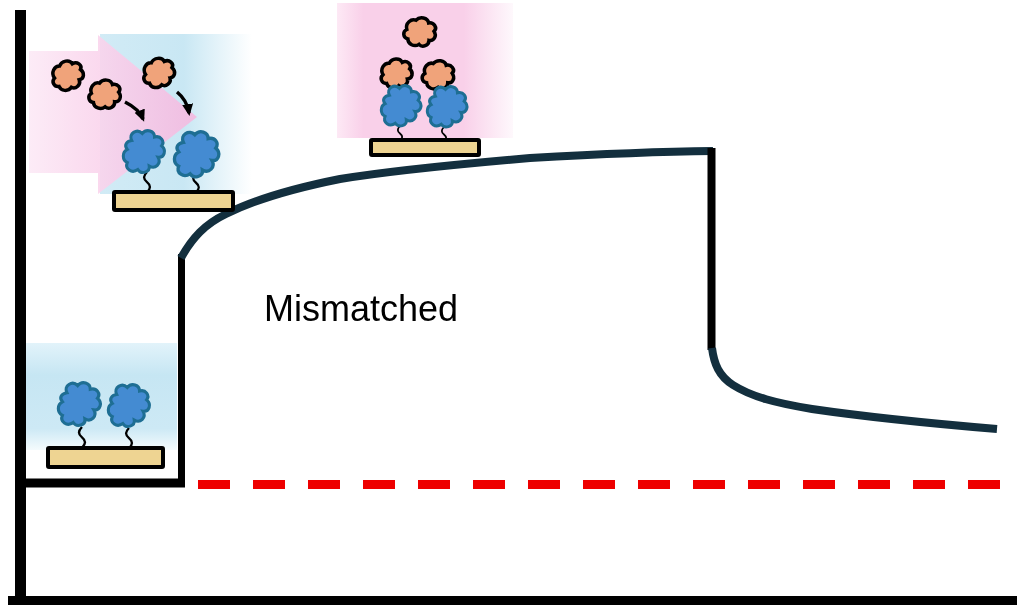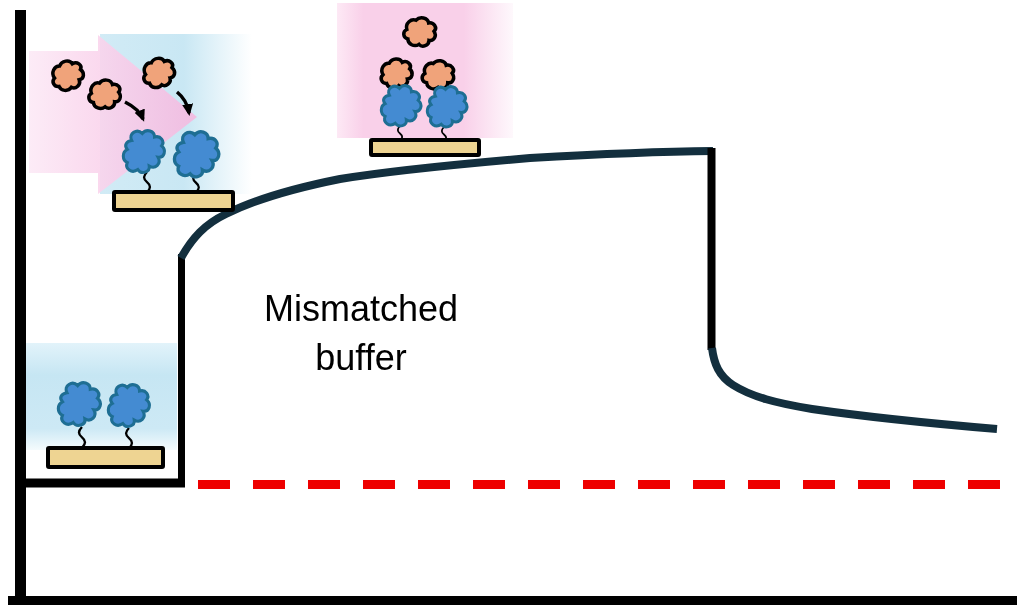--- a/index.html
+++ b/index.html
@@ -110,16 +110,15 @@
       <use href="#squiggle-shape" class="squig" transform="translate(82,427) scale(0.8)"></use>
       <use href="#squiggle-shape" class="squig" transform="translate(129,428) scale(0.78)"></use>
       <use href="#protein-shape" class="protein" transform="translate(57,382) scale(0.9)"></use>
       <use href="#protein-shape" class="protein" transform="translate(107,384) scale(0.88)"></use>
       <rect x="48" y="448" width="115" height="19" rx="1" class="bar"></rect>
     </g>
   </svg>
 
   <div class="fig-label">
     <div>Mismatched</div>
-    <div>buffer</div>
   </div>
 
 </div>
 
 </body></html>

